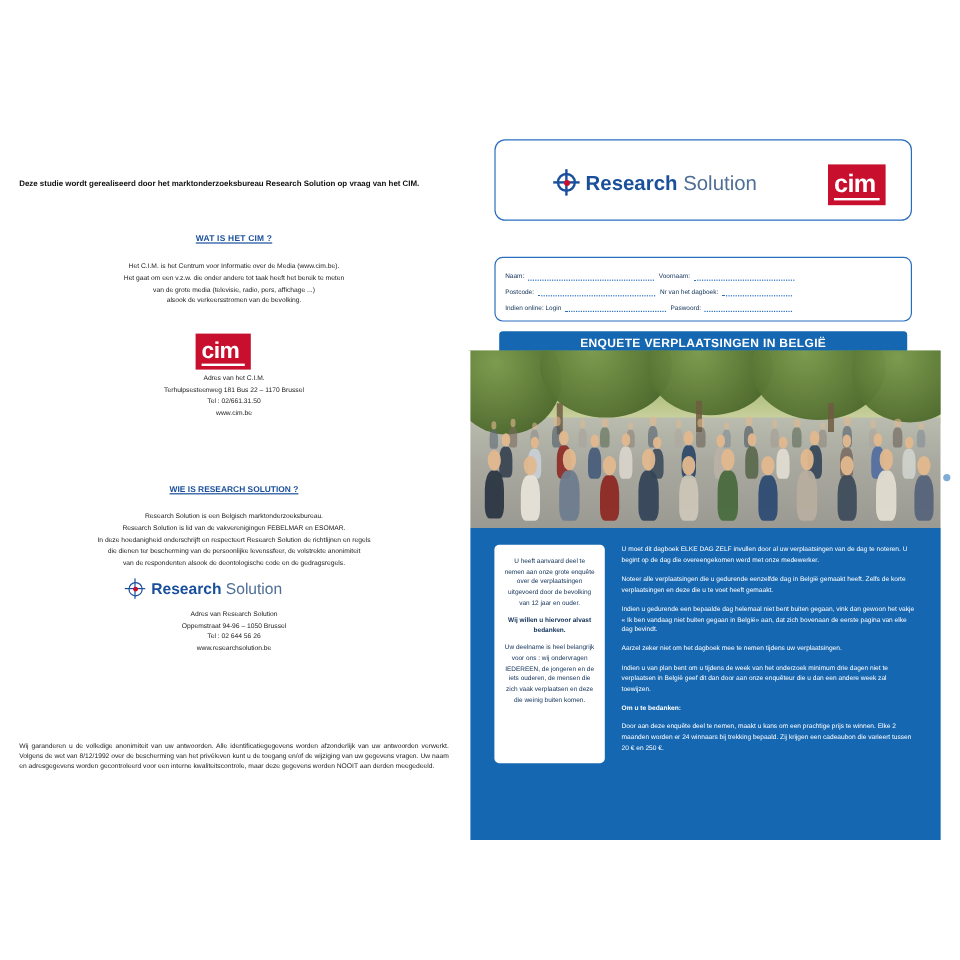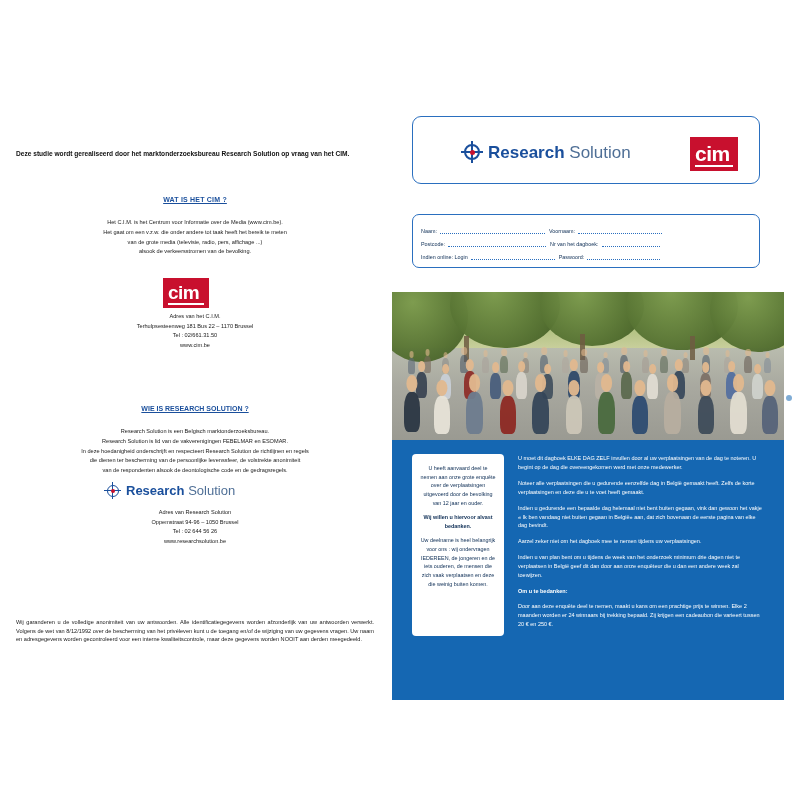--- a/index.html
+++ b/index.html
@@ -498,20 +498,21 @@
         <span class="lbl">Indien online: Login</span>
         <span class="dots"></span>
       </span>
       <span class="form-field f-paswoord">
         <span class="lbl">Paswoord:</span>
         <span class="dots"></span>
       </span>
     </div>
   </div>
 
+  <div class="rp-banner">ENQUETE VERPLAATSINGEN IN BELGIË</div>
 </div>
 
 <div class="rp-photo">
   <div class="photo-sky"></div>
   <div class="photo-ground"></div>
 
   <div class="photo-tree" style="left:-14px; top:-22px; width:92px; height:92px;"></div>
   <div class="photo-tree" style="left:60px; top:-30px; width:110px; height:86px;"></div>
   <div class="photo-tree" style="left:150px; top:-26px; width:104px; height:80px;"></div>
   <div class="photo-tree" style="left:236px; top:-30px; width:112px; height:88px;"></div>

